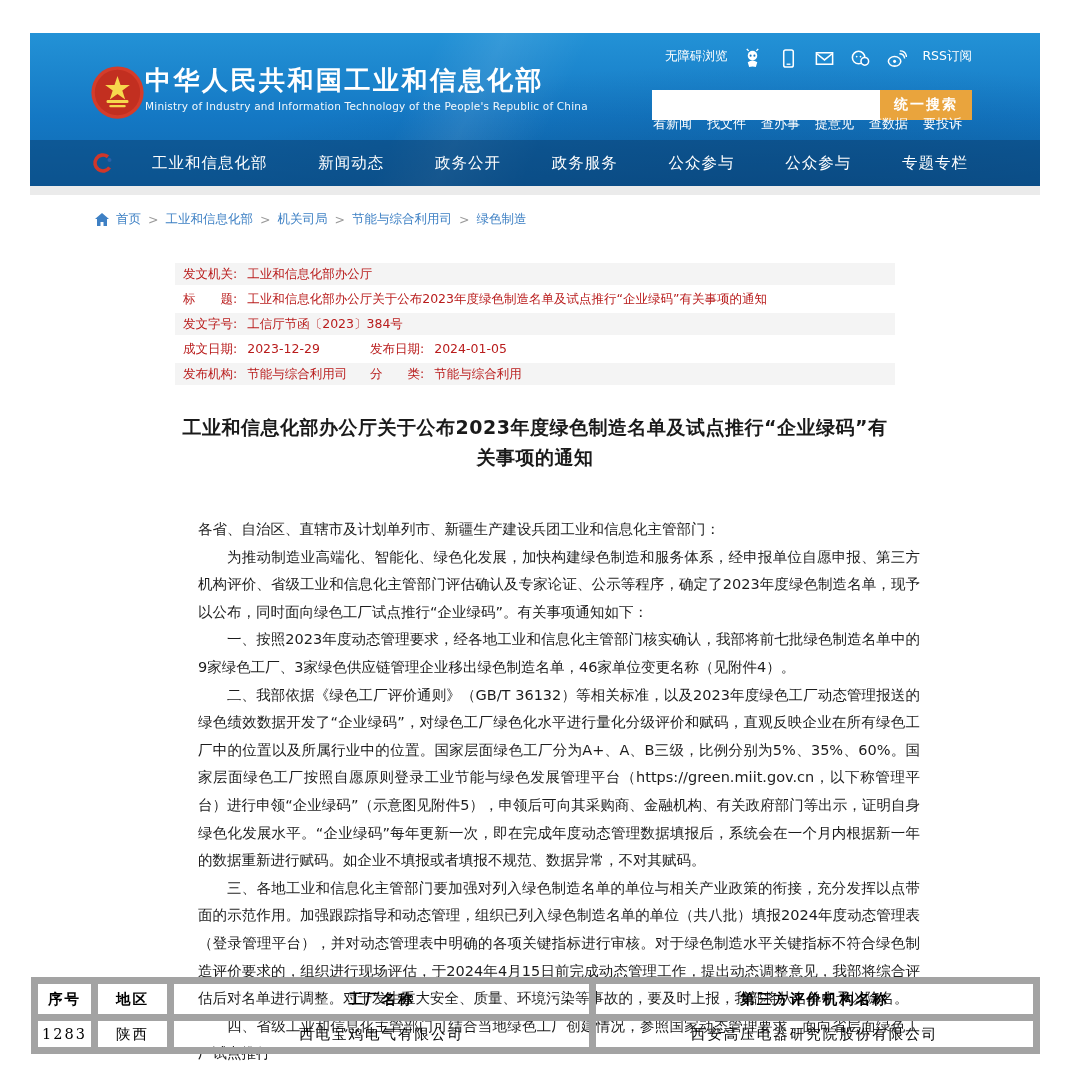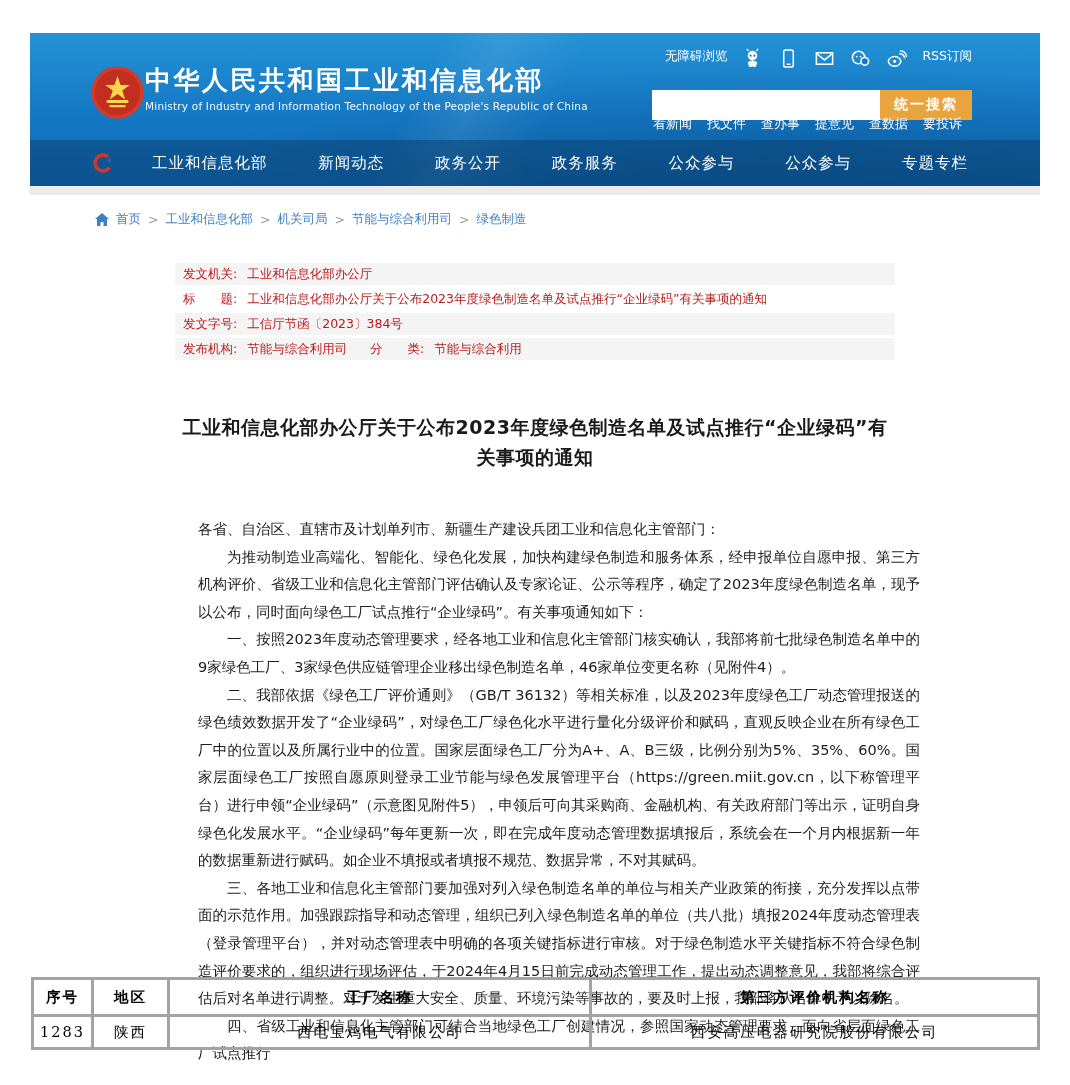--- a/index.html
+++ b/index.html
@@ -83,21 +83,21 @@
   }
   .doc-body p { margin:0; }
   .doc-body p.indent { text-indent:2em; }
 
   
   .attach-table {
     position:absolute; left:31px; top:977px; width:1009px;
     border-collapse:collapse; font-family:"DejaVu Serif","Liberation Serif",serif;
     color:#000; table-layout:fixed;
   }
-  .attach-table th, .attach-table td { border:3px solid #a3a3a3; text-align:center; }
+  .attach-table th, .attach-table td { border:7px solid #a3a3a3; text-align:center; }
   .attach-table { border:2px solid #000; }
   .attach-table th { height:37px; font-size:14.5px; font-weight:bold; letter-spacing:2px; }
   .attach-table td { height:33px; font-size:14.5px; letter-spacing:2px; }
   .col-no { width:60px; } .col-region { width:76px;margin-top:8px; } .col-factory { width:422px; }
 </style>
 </head>
 <body>
 
 <div class="banner">
 
@@ -201,20 +201,28 @@
     <span class="meta-label">发文机关:</span>
     <span>工业和信息化部办公厅</span>
   </div>
   <div class="meta-row">
     <span class="meta-label">标　　题:</span>
     <span>工业和信息化部办公厅关于公布2023年度绿色制造名单及试点推行“企业绿码”有关事项的通知</span>
   </div>
   <div class="meta-row alt">
     <span class="meta-label">发文字号:</span>
     <span>工信厅节函〔2023〕384号</span>
+  </div>
+  <div class="meta-row">
+    <span class="meta-label">成文日期:</span>
+    <span>2023-12-29</span>
+    <span class="meta-pair2">
+      <span class="meta-label">发布日期:</span>
+      <span>2024-01-05</span>
+    </span>
   </div>
   <div class="meta-row alt">
     <span class="meta-label">发布机构:</span>
     <span>节能与综合利用司</span>
     <span class="meta-pair2">
       <span class="meta-label">分　　类:</span>
       <span>节能与综合利用</span>
     </span>
   </div>
 </div>

